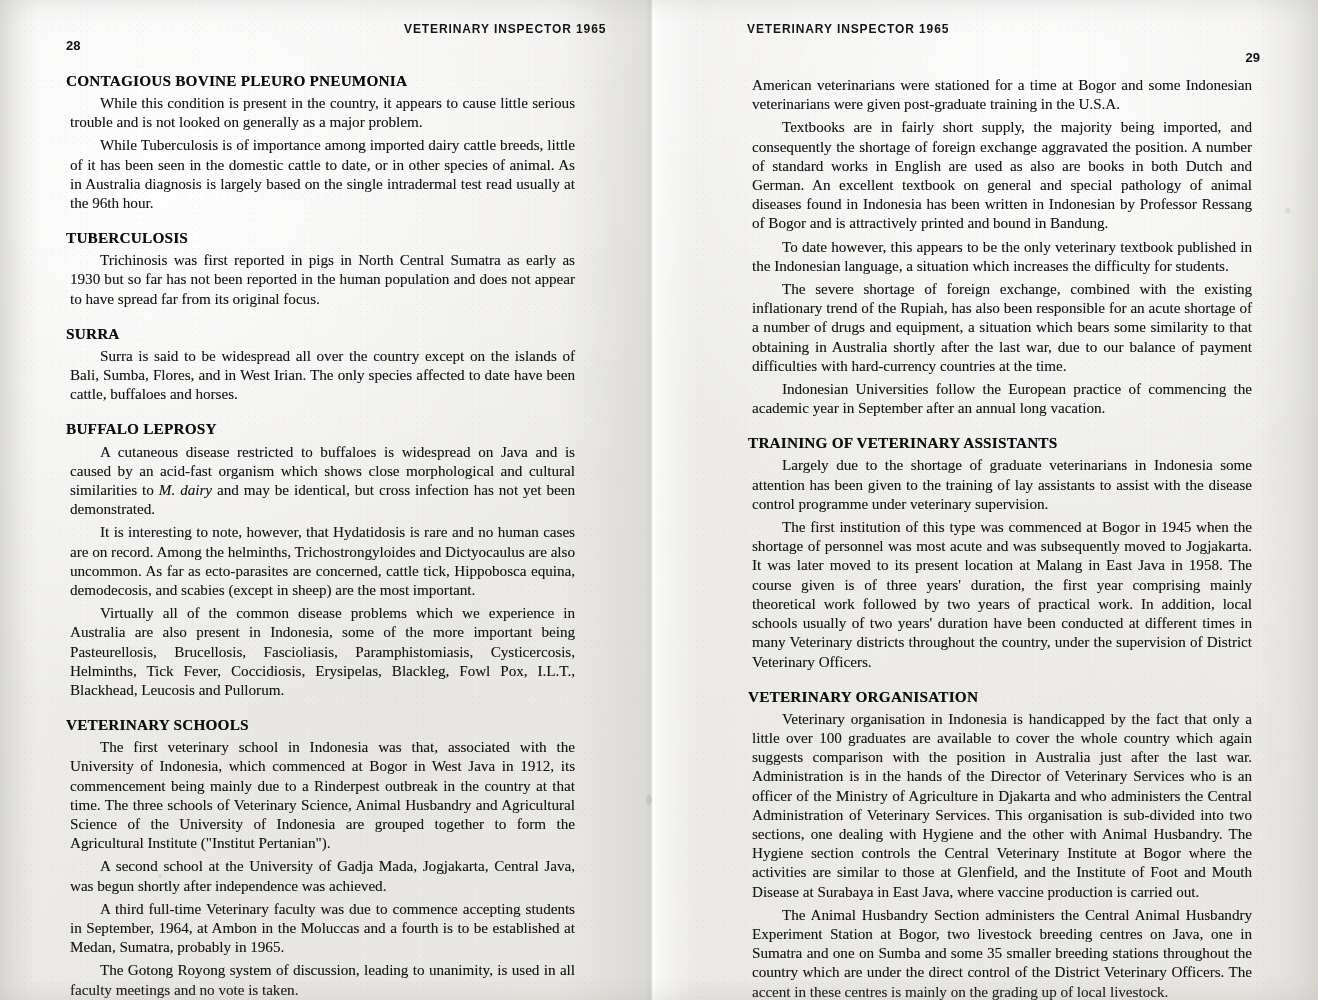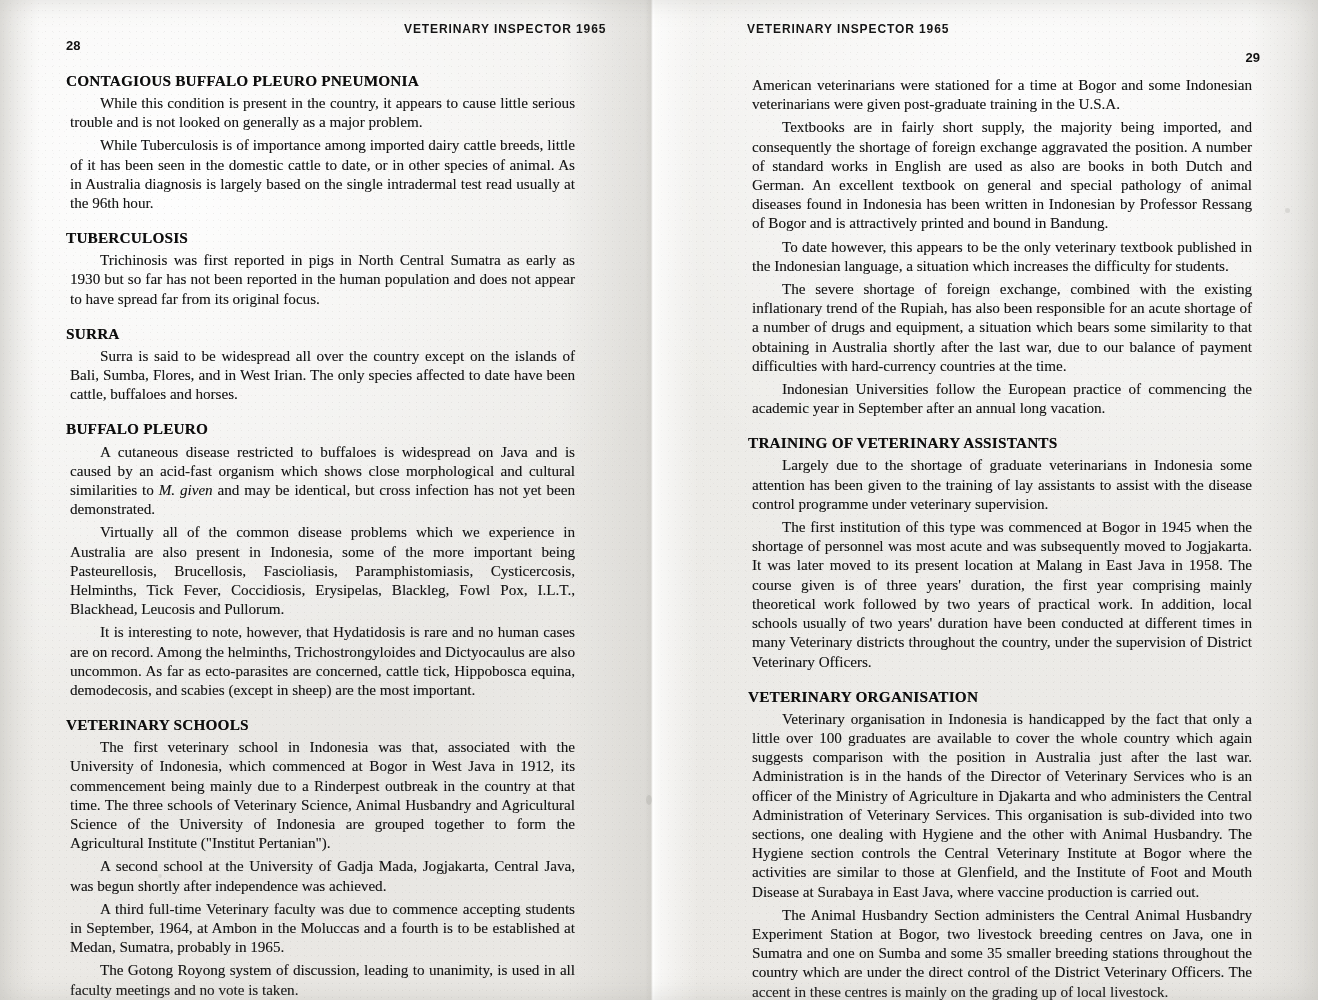--- a/index.html
+++ b/index.html
@@ -166,36 +166,36 @@
   <div class="smudge" style="left:1285px; top:208px; width:5px; height:5px;"></div>
   <div class="smudge" style="left:158px; top:874px; width:4px; height:4px;"></div>
 
   <div class="page page-left">
 
     <div class="folio">28</div>
     <div class="running-head">VETERINARY INSPECTOR 1965</div>
 
     <div class="column">
 
-      <h2 class="section first">CONTAGIOUS BUFFALO PLEURO PNEUMONIA</h2>
+      <h2 class="section first">CONTAGIOUS BOVINE PLEURO PNEUMONIA</h2>
       <p class="body lastline-left">While this condition is present in the country, it appears to cause little serious trouble and is not looked on generally as a major problem.</p>
 
       <p class="body lastline-left">While Tuberculosis is of importance among imported dairy cattle breeds, little of it has been seen in the domestic cattle to date, or in other species of animal. As in Australia diagnosis is largely based on the single intradermal test read usually at the 96th hour.</p>
 
       <h2 class="section">TUBERCULOSIS</h2>
       <p class="body lastline-left">Trichinosis was first reported in pigs in North Central Sumatra as early as 1930 but so far has not been reported in the human population and does not appear to have spread far from its original focus.</p>
 
       <h2 class="section">SURRA</h2>
       <p class="body lastline-left">Surra is said to be widespread all over the country except on the islands of Bali, Sumba, Flores, and in West Irian. The only species affected to date have been cattle, buffaloes and horses.</p>
 
-      <h2 class="section">BUFFALO PLEURO</h2>
-      <p class="body lastline-left">A cutaneous disease restricted to buffaloes is widespread on Java and is caused by an acid-fast organism which shows close morphological and cultural similarities to <em>M. given</em> and may be identical, but cross infection has not yet been demonstrated.</p>
-
+      <h2 class="section">BUFFALO LEPROSY</h2>
+      <p class="body lastline-left">A cutaneous disease restricted to buffaloes is widespread on Java and is caused by an acid-fast organism which shows close morphological and cultural similarities to <em>M. dairy</em> and may be identical, but cross infection has not yet been demonstrated.</p>
+
+      <p class="body lastline-left">It is interesting to note, however, that Hydatidosis is rare and no human cases are on record. Among the helminths, Trichostrongyloides and Dictyocaulus are also uncommon. As far as ecto-parasites are concerned, cattle tick, Hippobosca equina, demodecosis, and scabies (except in sheep) are the most important.</p>
       <p class="body lastline-left">Virtually all of the common disease problems which we experience in Australia are also present in Indonesia, some of the more important being Pasteurellosis, Brucellosis, Fascioliasis, Paramphistomiasis, Cysticercosis, Helminths, Tick Fever, Coccidiosis, Erysipelas, Blackleg, Fowl Pox, I.L.T., Blackhead, Leucosis and Pullorum.</p>
-      <p class="body lastline-left">It is interesting to note, however, that Hydatidosis is rare and no human cases are on record. Among the helminths, Trichostrongyloides and Dictyocaulus are also uncommon. As far as ecto-parasites are concerned, cattle tick, Hippobosca equina, demodecosis, and scabies (except in sheep) are the most important.</p>
 
       <h2 class="section">VETERINARY SCHOOLS</h2>
       <p class="body lastline-left">The first veterinary school in Indonesia was that, associated with the University of Indonesia, which commenced at Bogor in West Java in 1912, its commencement being mainly due to a Rinderpest outbreak in the country at that time. The three schools of Veterinary Science, Animal Husbandry and Agricultural Science of the University of Indonesia are grouped together to form the Agricultural Institute ("Institut Pertanian").</p>
       <p class="body lastline-left">A second school at the University of Gadja Mada, Jogjakarta, Central Java, was begun shortly after independence was achieved.</p>
       <p class="body lastline-left">A third full-time Veterinary faculty was due to commence accepting students in September, 1964, at Ambon in the Moluccas and a fourth is to be established at Medan, Sumatra, probably in 1965.</p>
       <p class="body lastline-left">The Gotong Royong system of discussion, leading to unanimity, is used in all faculty meetings and no vote is taken.</p>
 
       <h2 class="section">VETERINARY EDUCATION</h2>
 
     </div>

